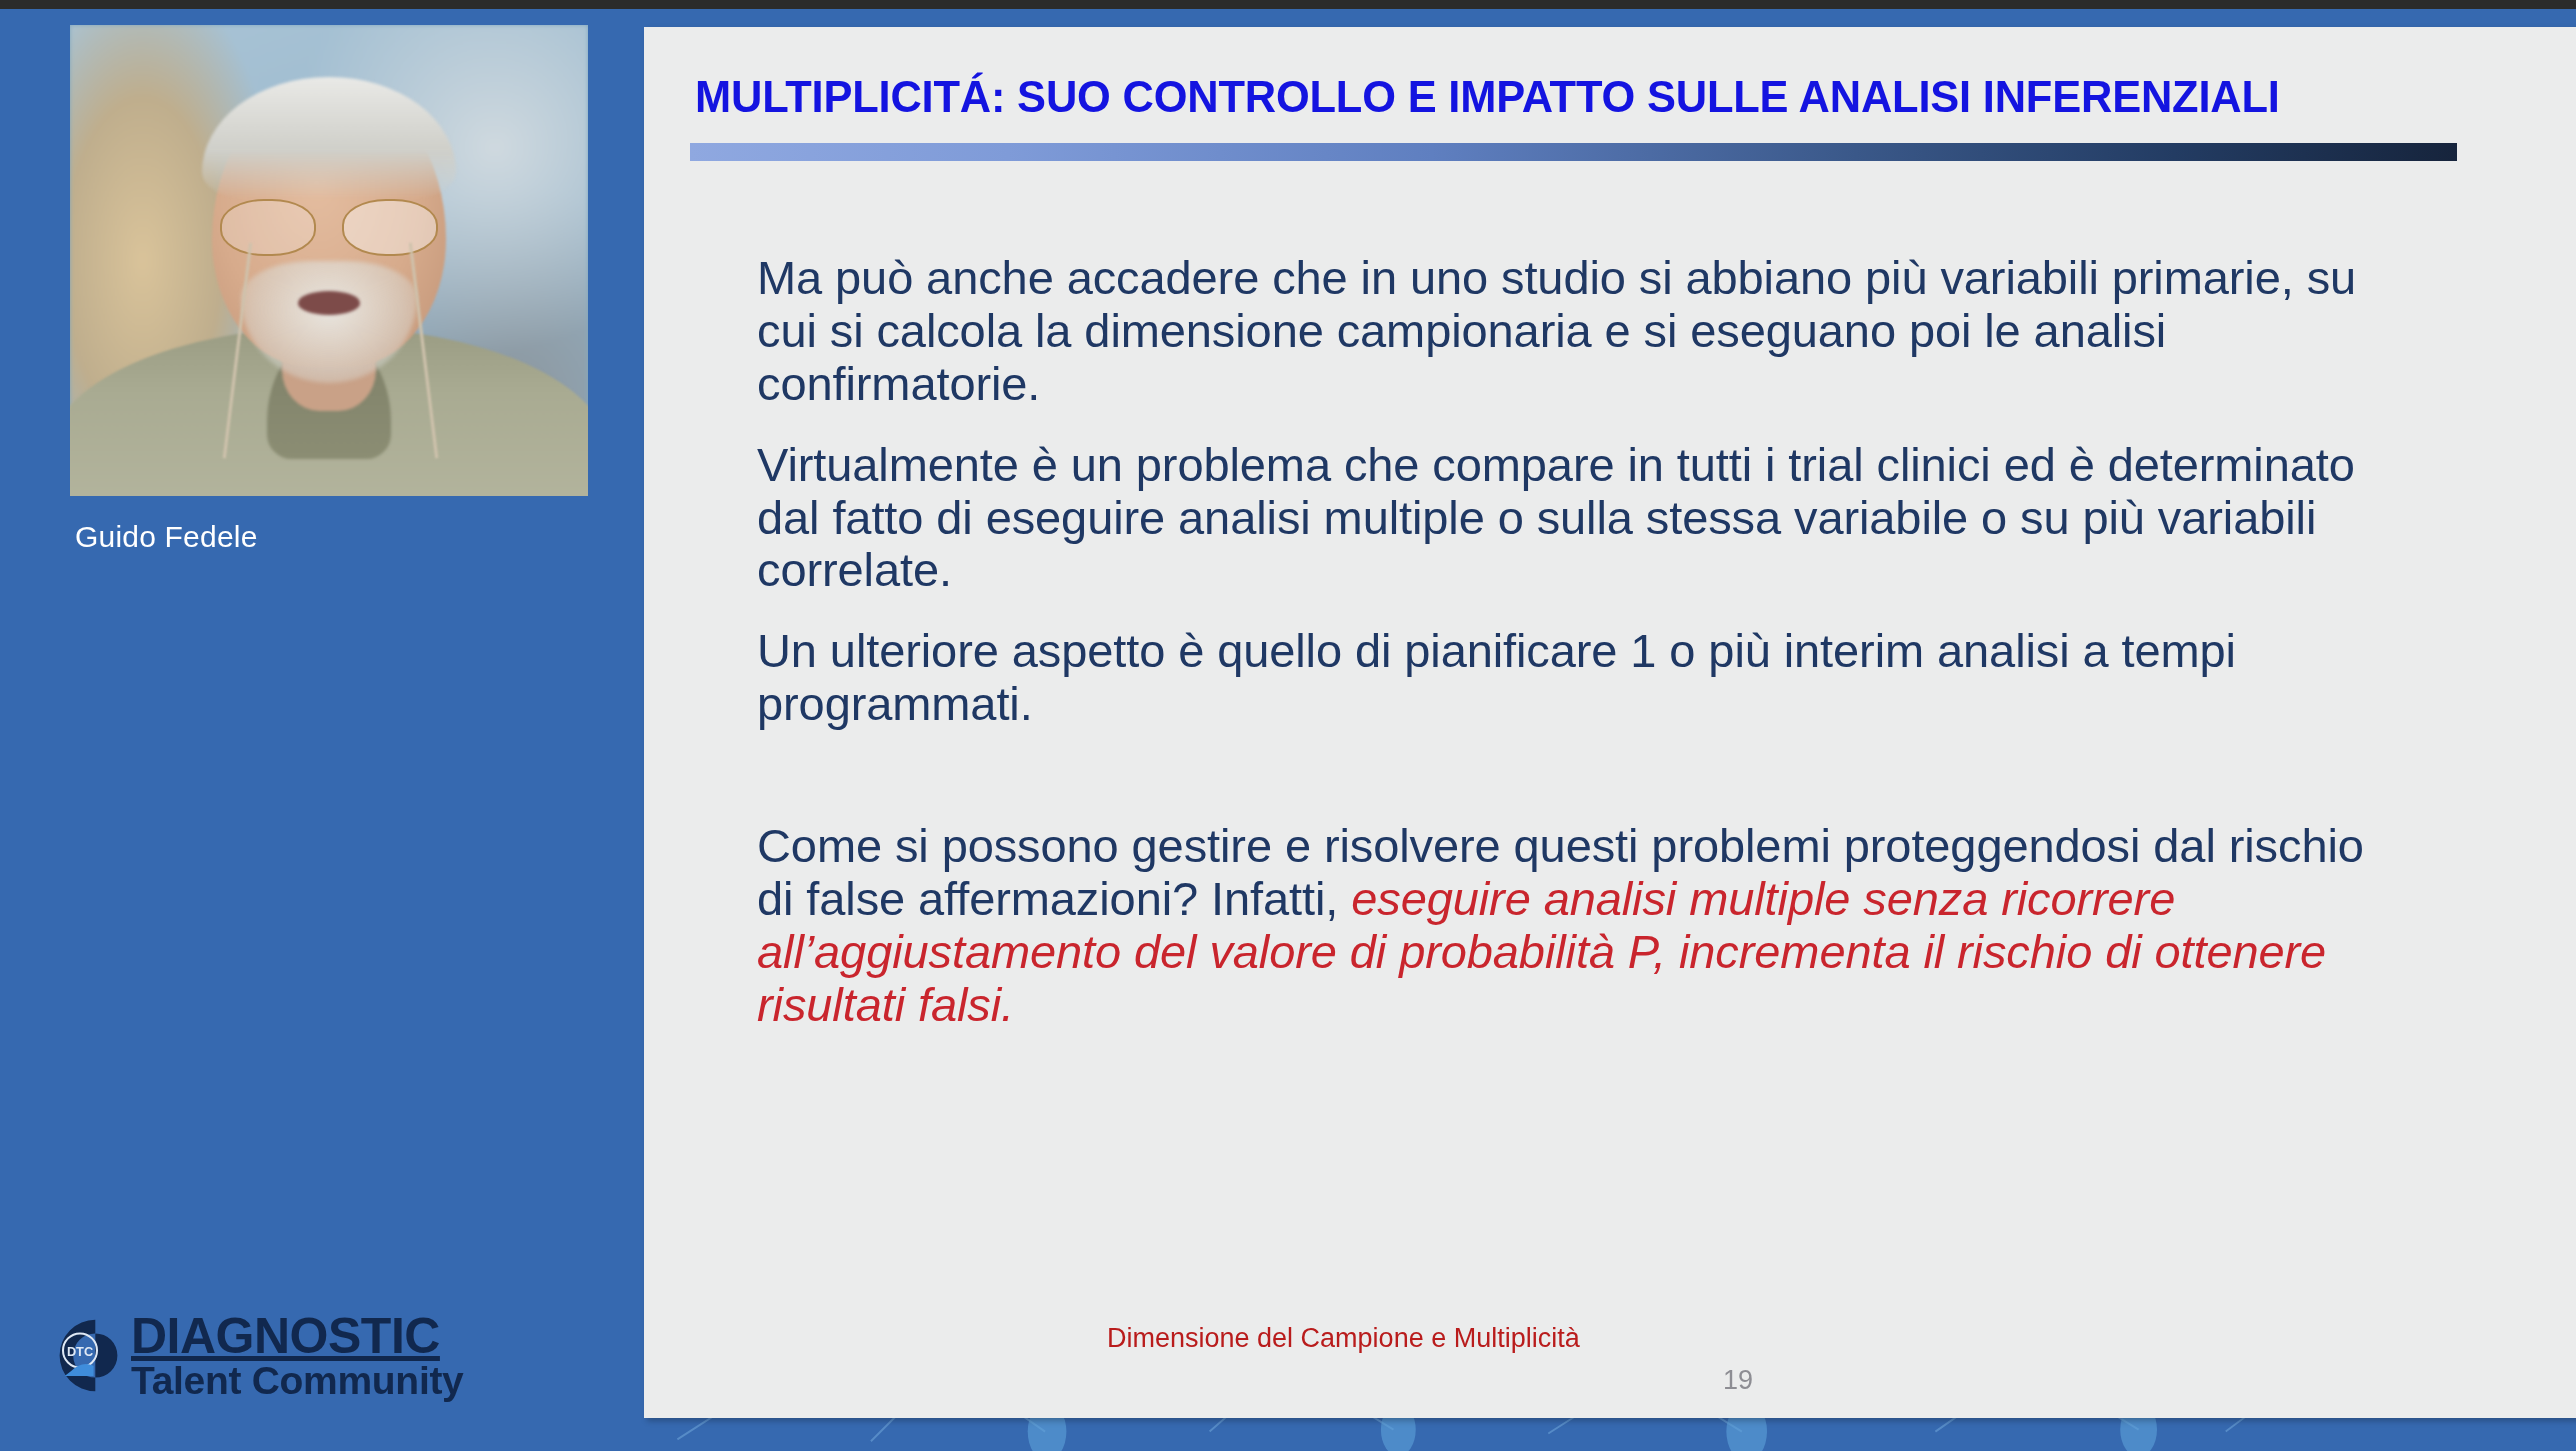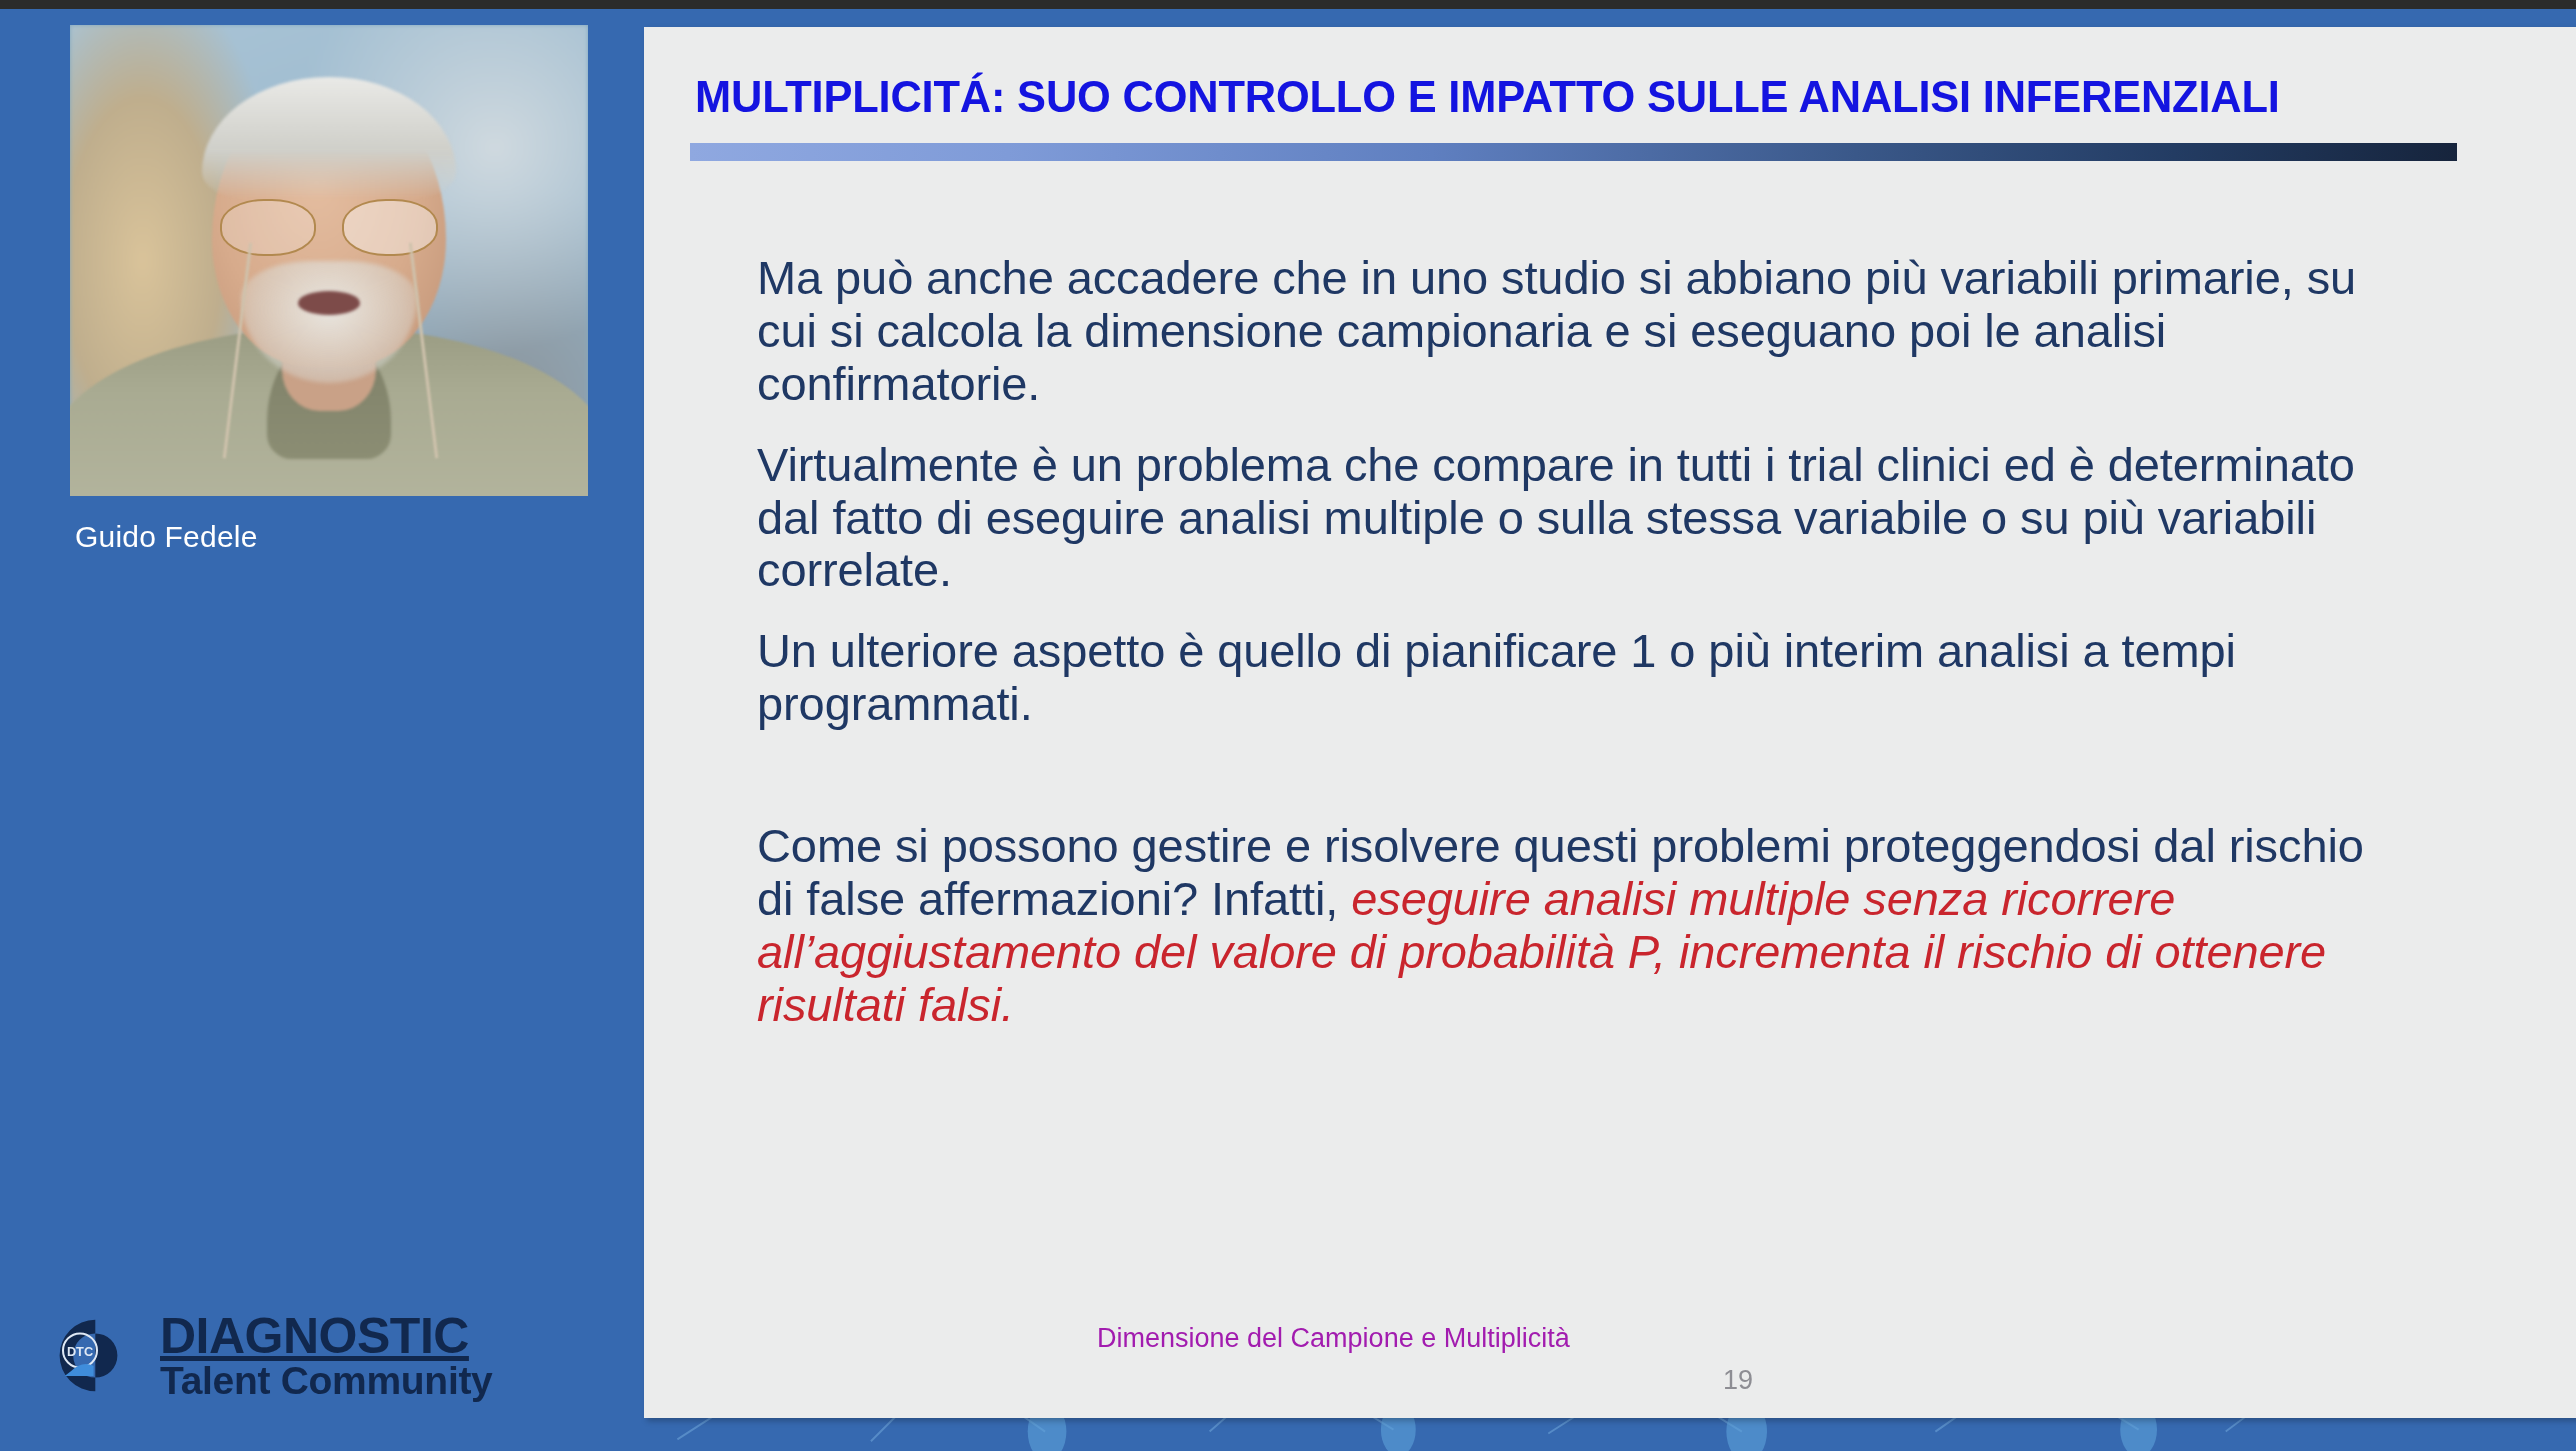--- a/index.html
+++ b/index.html
@@ -100,21 +100,21 @@
   .cam-cord.r { left:68%; transform:rotate(-7deg); }
 
   #speaker-name {
     position:absolute; left:75px; top:511px;
     color:#ffffff; font-size:30px; letter-spacing:0.2px;
   }
 
   
   #brand-logo {
     position:absolute; left:46px; top:1302px;
-    display:flex; align-items:center; gap:29px;
+    display:flex; align-items:center; gap:0;
   }
   #logo-mark { width:85px; height:85px; flex:none; }
   #logo-wordmark { line-height:1.0; }
   #logo-title {
     color:#11284e; font-size:50px; font-weight:bold; letter-spacing:-0.5px;text-decoration:underline;
   }
   #logo-subtitle {
     color:#11284e; font-size:39px; font-weight:bold; letter-spacing:-0.3px;text-align:right;
   }
 
@@ -144,22 +144,22 @@
     color:#1f3864; font-size:47px; line-height:1.125;
     margin-bottom:28px;
     letter-spacing:-0.1px;
   }
   .para.spacer-before { margin-top:89px; }
   .emphasis-red {
     color:#c9252d; font-style:italic; font-weight:500;
   }
 
   #slide-footer-text {
-    position:absolute; left:453px; top:1296px;
-    color:#a21caf; font-size:27px;
+    position:absolute; left:463px; top:1296px;
+    color:#b91c1c; font-size:27px;
   }
   #slide-page-number {
     position:absolute; left:1079px; top:1338px;
     color:#8d8d93; font-size:27px;
   }
 </style>
 </head>
 <body>
 
 <div id="top-strip"></div>

